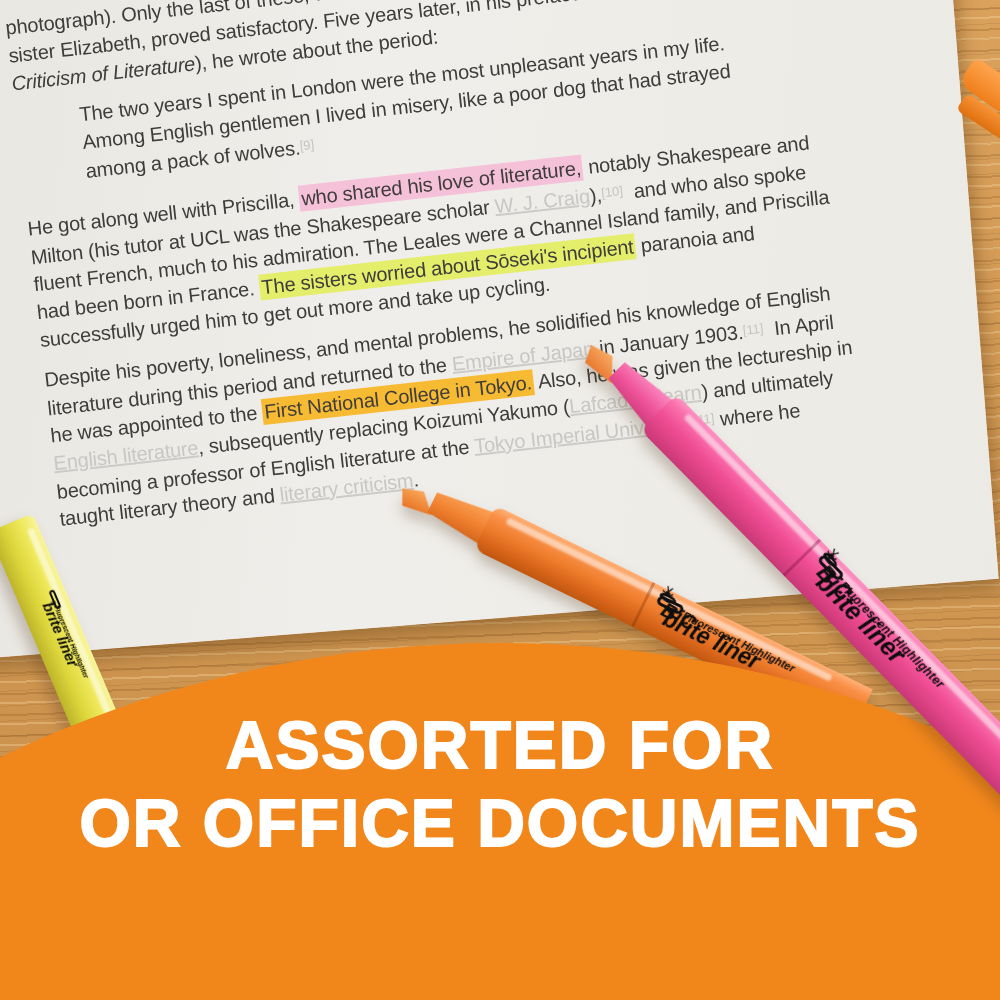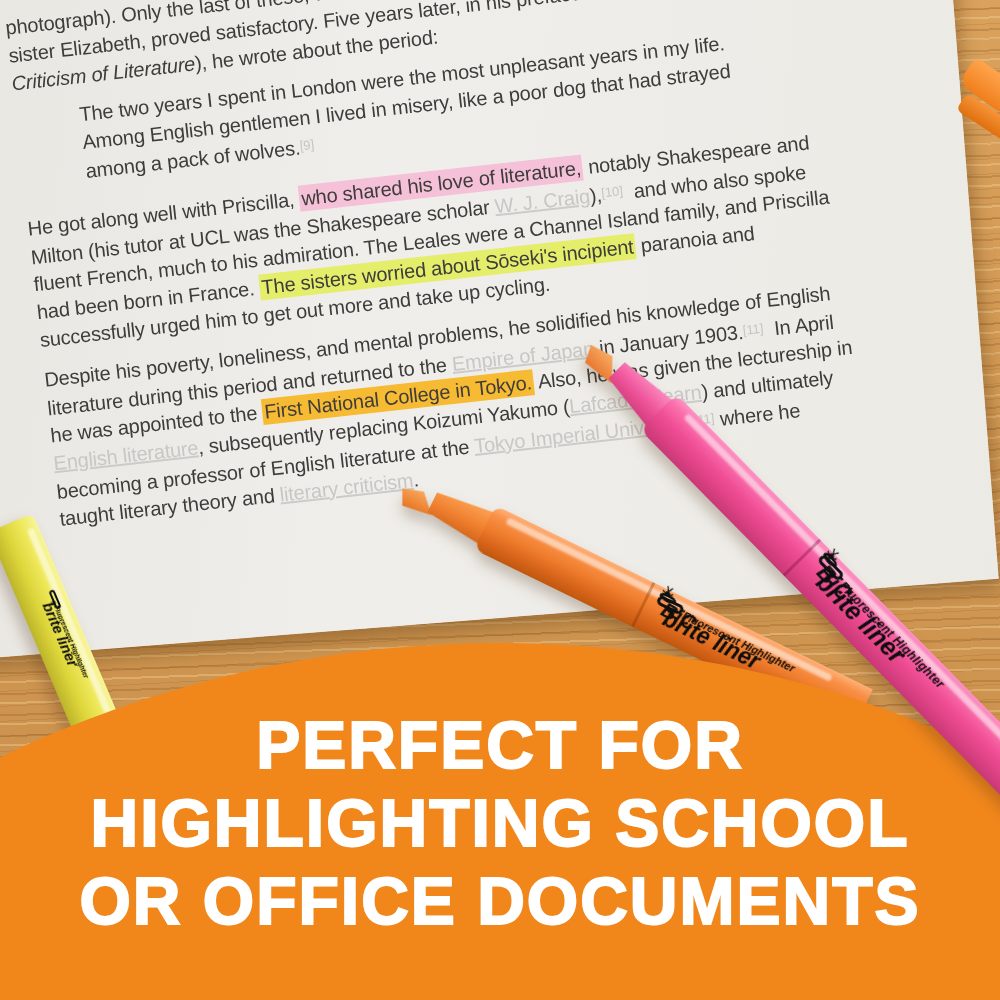--- a/index.html
+++ b/index.html
@@ -185,22 +185,21 @@
     </div>
   </div>
 
   <div class="cap">
     <div class="c1"></div>
     <div class="c2"></div>
   </div>
 
   <div class="banner"></div>
   <div class="banner-text">
-    <div>PERFECT FOR</div>
-    <div>HIGHLIGHTING SCHOOL</div>
+    <div>ASSORTED FOR</div>
     <div>OR OFFICE DOCUMENTS</div>
   </div>
 
   <div class="pen pink-pen">
     <div class="tip"></div>
     <div class="cone"></div>
     <div class="barrel">
         <div class="gloss"></div>
       </div>
     <div class="seam"></div>

